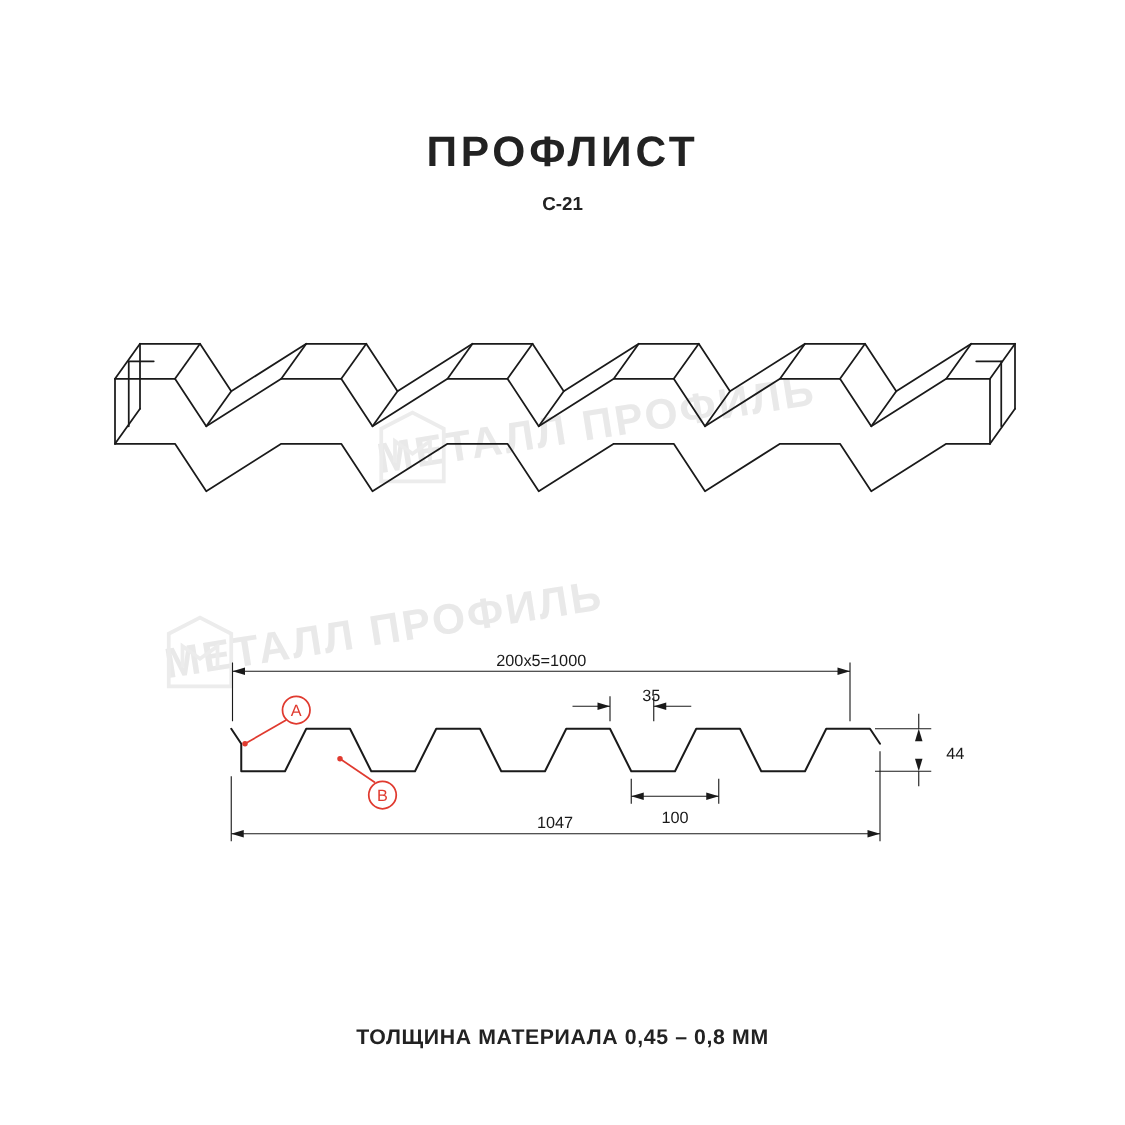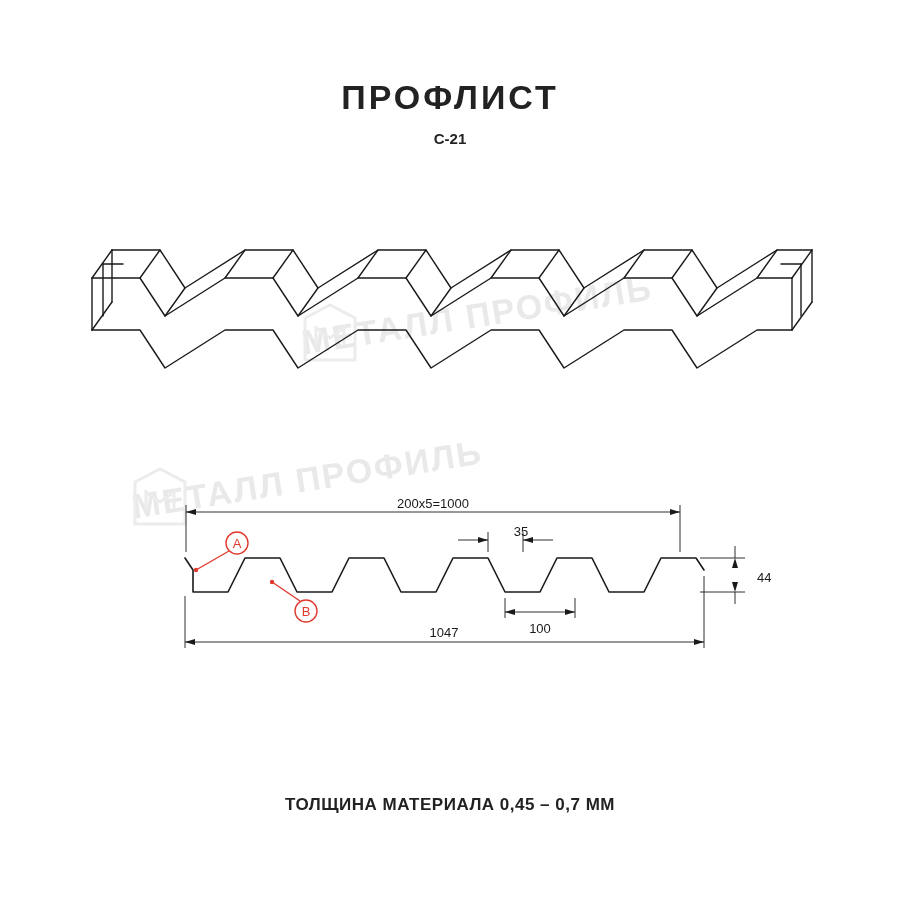--- a/index.html
+++ b/index.html
@@ -11,20 +11,21 @@
     width: 900px;
     height: 900px;
     position: relative;
     font-family: "Liberation Sans", sans-serif;
     color: #1a1a1a;
     overflow: hidden;
   }
   .page {
     position: absolute;
     inset: 0;
+    margin-top: 25px;
   }
   .title {
     position: absolute;
     top: 78px;
     left: 0;
     width: 900px;
     text-align: center;
     font-size: 34px;
     font-weight: bold;
     letter-spacing: 3px;
@@ -209,15 +210,15 @@
 
     <g>
       <circle cx="306" cy="611" r="11" fill="none" stroke="#e03a2f" stroke-width="1.4"></circle>
       <path d="M300 601 L272 582" fill="none" stroke="#e03a2f" stroke-width="1.4"></path>
       <circle cx="272" cy="582" r="2.2" fill="#e03a2f"></circle>
       <text x="306" y="616" text-anchor="middle" font-size="13" fill="#e03a2f">B</text>
     </g>
 
   </svg>
 
-  <div class="footer">ТОЛЩИНА МАТЕРИАЛА 0,45 – 0,7 ММ</div>
+  <div class="footer">ТОЛЩИНА МАТЕРИАЛА 0,45 – 0,8 ММ</div>
 
 </div>
 
 </body></html>

